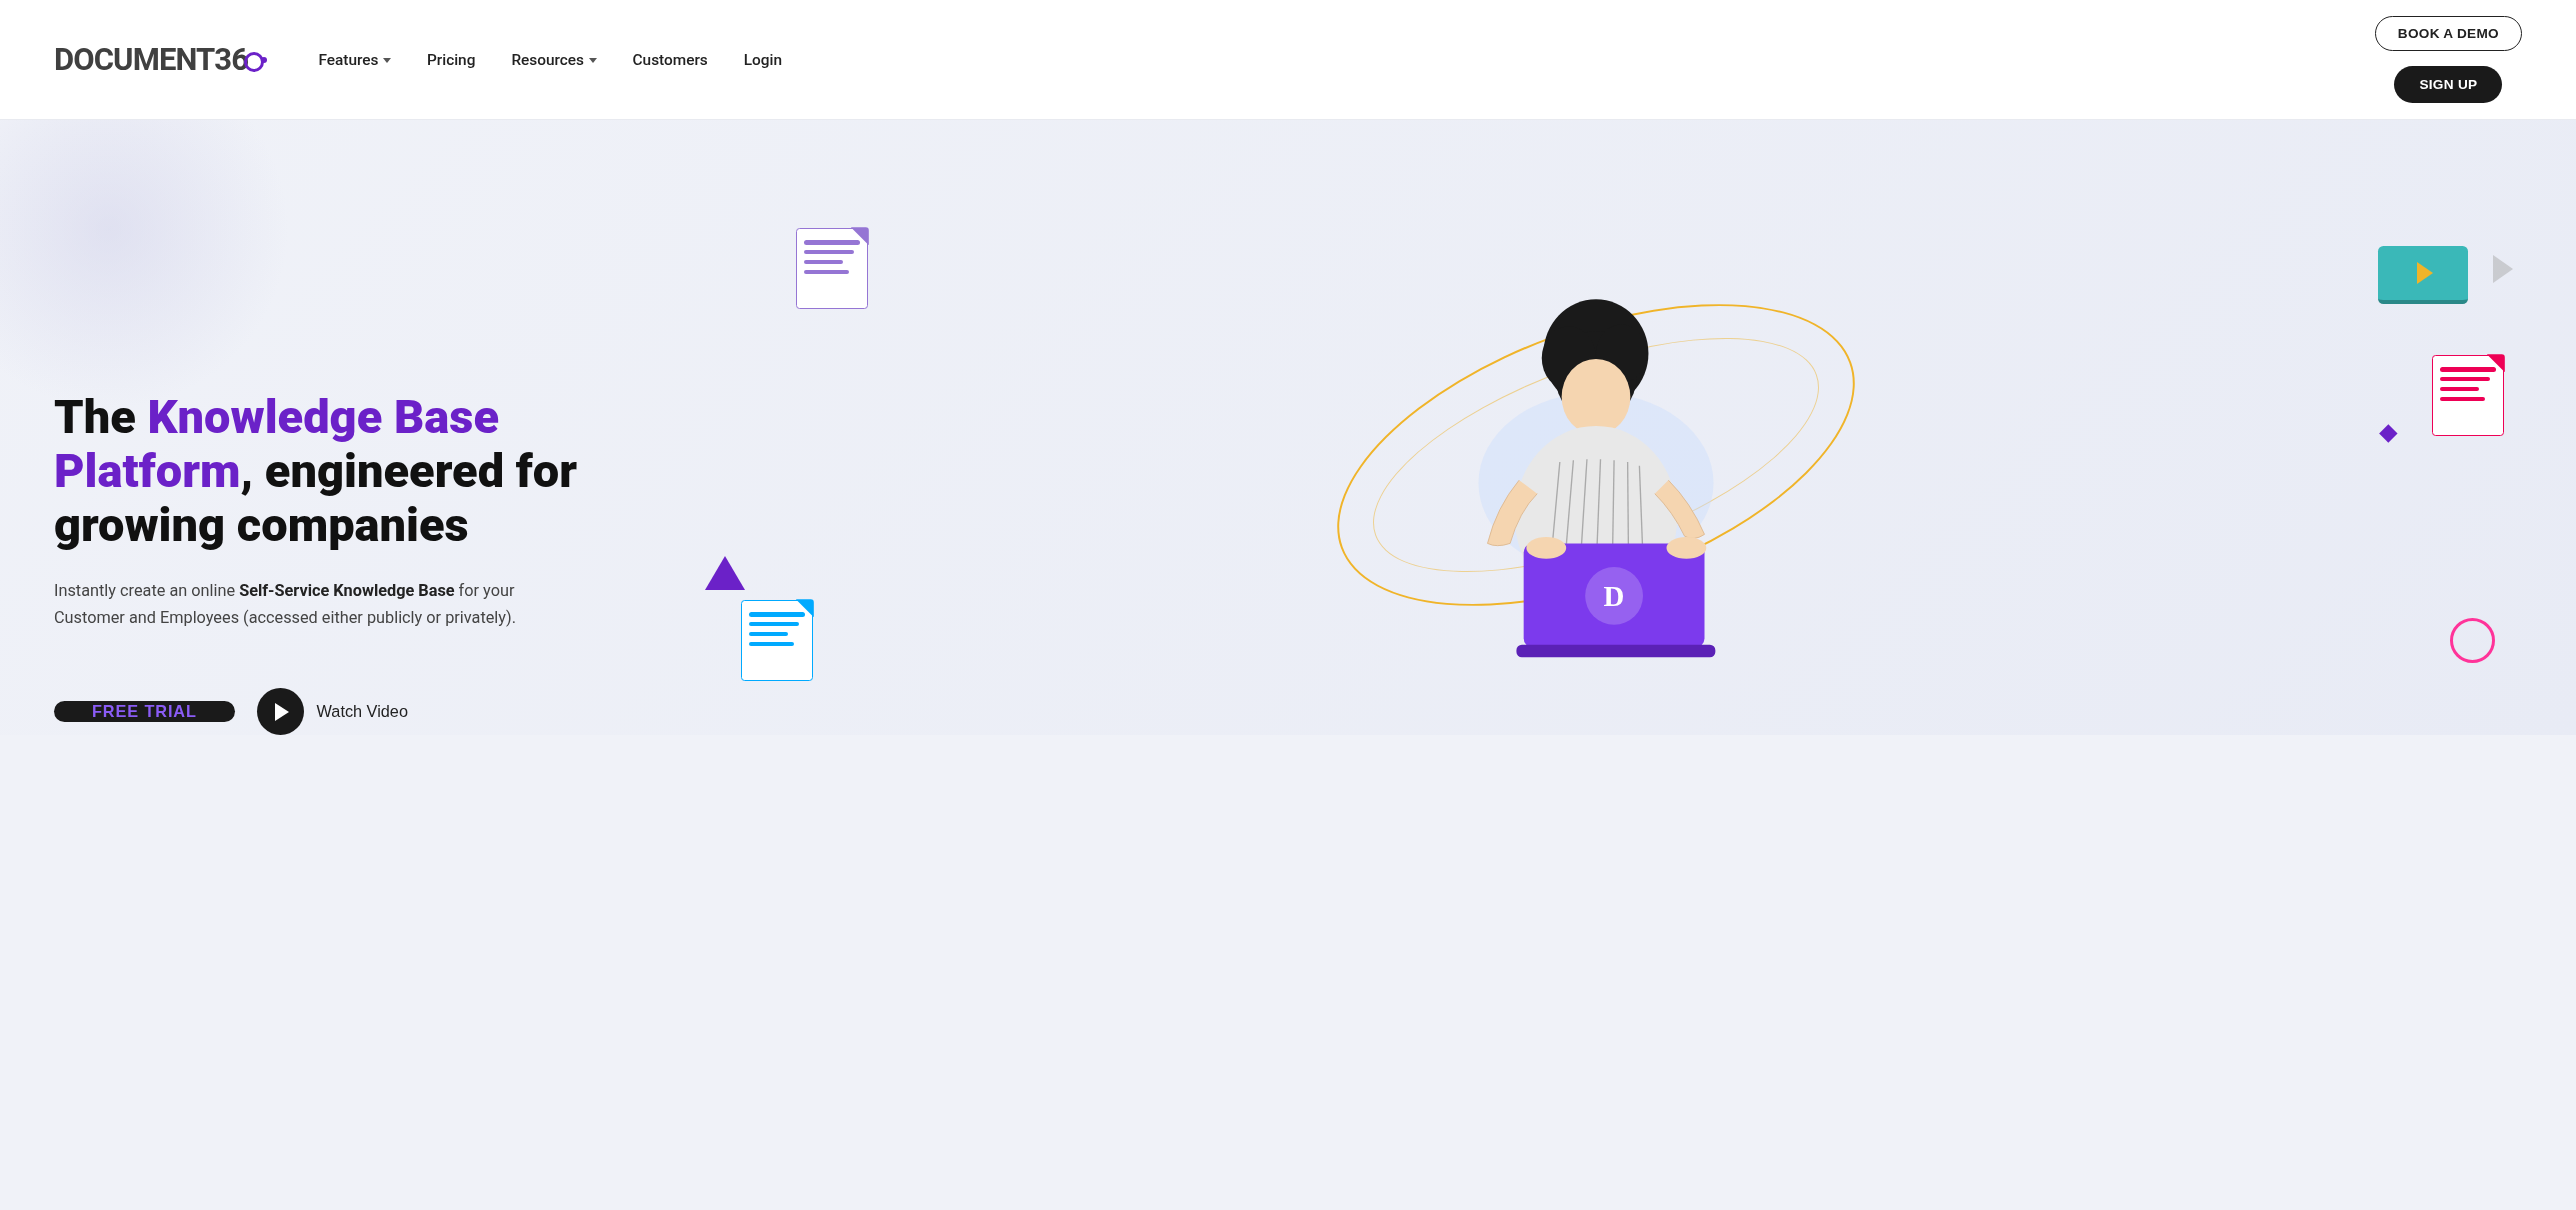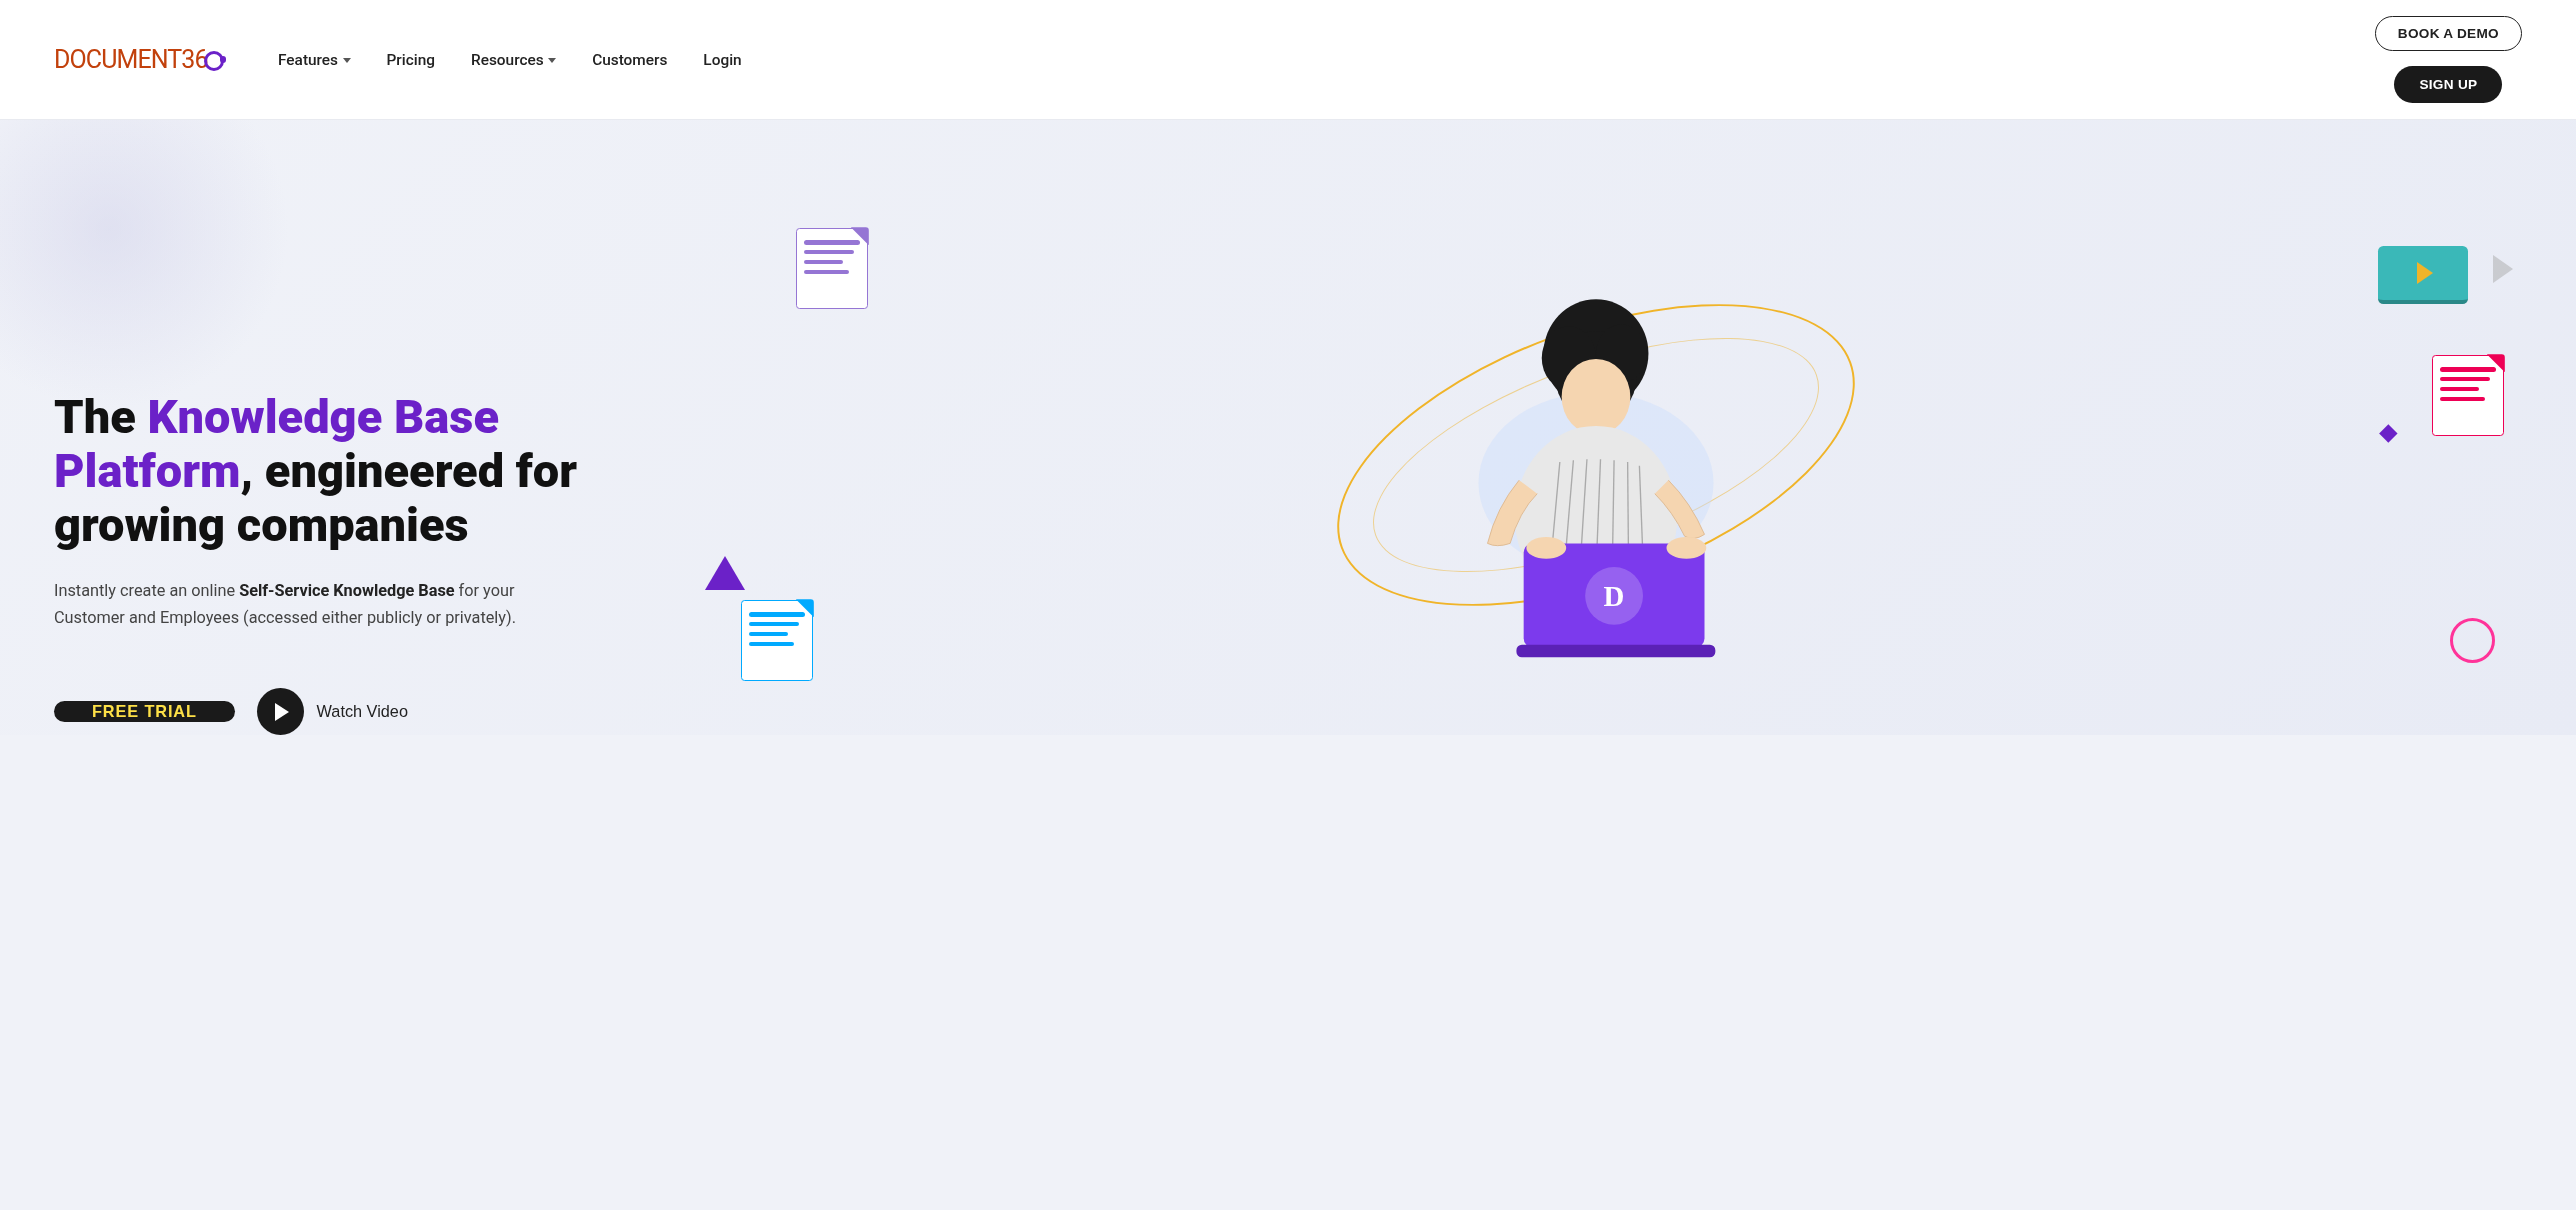--- a/index.html
+++ b/index.html
@@ -14,23 +14,23 @@
     .navbar {
       display: flex;
       align-items: center;
       padding: 16.3px 54px;
       background: #fff;
       border-bottom: 0.9px solid #e8eaf0;
       position: relative;
       z-index: 10;
     }
     .logo-text {
-      font-size: 25px;
-      font-weight: 400;
-      color: #c2410c;
+      font-size: 31px;
+      font-weight: 700;
+      color: #404040;
       letter-spacing: -0.9px;
       margin-right: 54px;
       text-transform: uppercase;
     }
     .logo-circle {
       display: inline-block;
       width: 20px;
       height: 20px;
       border: 3.6px solid #6b21c8;
       border-radius: 50%;
@@ -147,21 +147,21 @@
       font-weight: 700;
       color: #222;
     }
     .hero-cta {
       display: flex;
       align-items: center;
       gap: 22px;
     }
     .btn-free-trial {
       background: #1a1a1a;
-      color: #fde047;
+      color: #8b5cf6;
       padding: 1px 38px;
       border-radius: 36px;
       font-size: 16.3px;
       font-weight: 800;
       cursor: pointer;
       border: none;
       letter-spacing: 0.9px;
       text-transform: uppercase;
     }
     .btn-watch-video {

